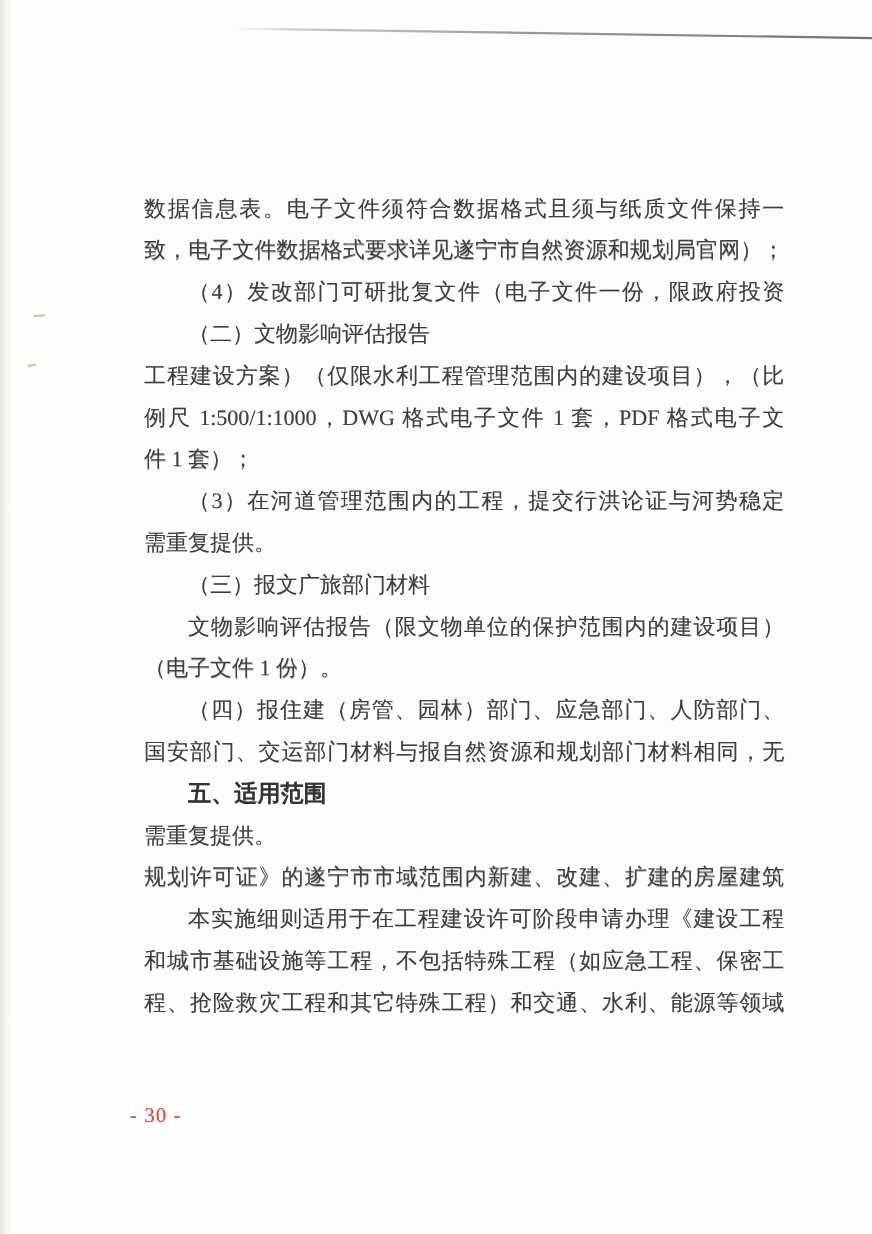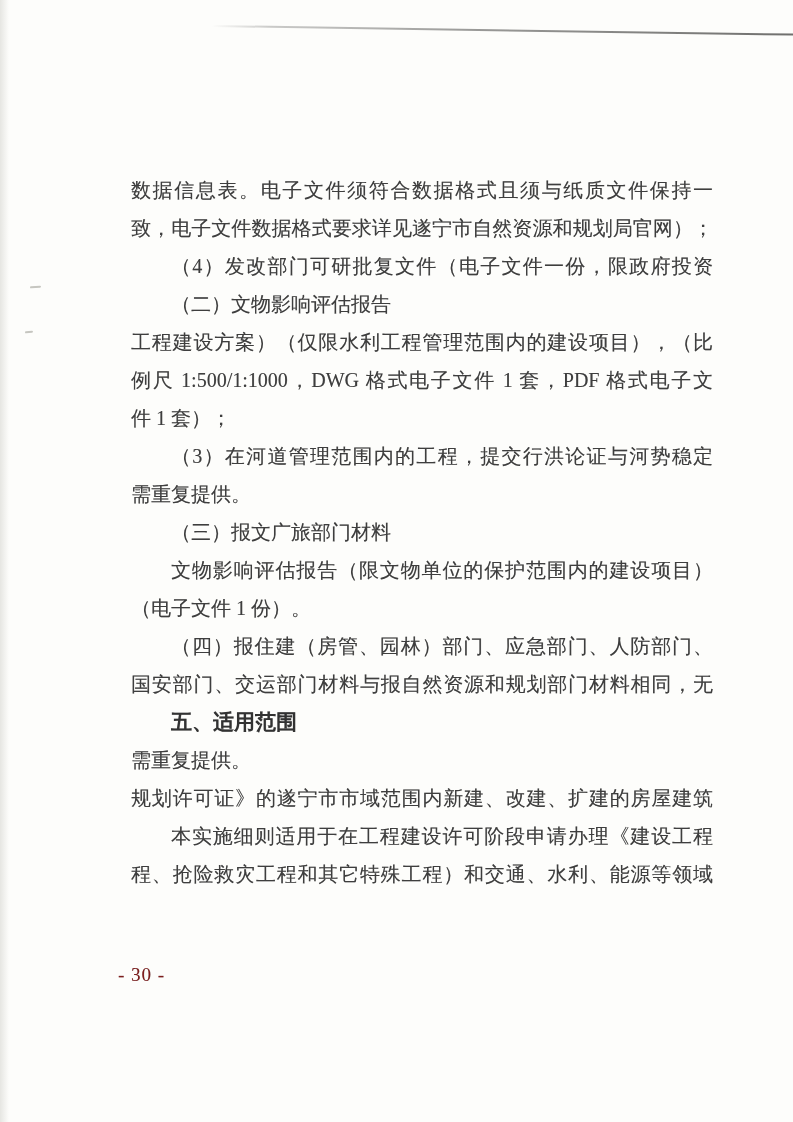--- a/index.html
+++ b/index.html
@@ -72,26 +72,26 @@
   .line.heading {
     font-family: "Liberation Sans", "DejaVu Sans", sans-serif;
     font-weight: 700;
     font-size: 21px;
     color: #323232;
   }
 
   .page-number {
     position: absolute;
     left: 118px;
-    top: 960px;
+    top: 1000px;
     height: 30px;
     line-height: 30px;
     font-size: 19px;
     letter-spacing: 1px;
-    color: #7f1d1d;
+    color: #ef4444;
     text-shadow: 0.2px 0.2px 0.4px rgba(80,80,80,0.45);
   }
 </style>
 </head>
 <body>
 
 <div class="page">
   <div class="edge-shade"></div>
   <div class="scan-line"></div>
   <div class="speck speck-1"></div>
@@ -109,17 +109,18 @@
       <div class="line">需重复提供。</div>
       <div class="line indent">（三）报文广旅部门材料</div>
       <div class="line indent justify">文物影响评估报告（限文物单位的保护范围内的建设项目）</div>
       <div class="line">（电子文件 1 份）。</div>
       <div class="line indent justify">（四）报住建（房管、园林）部门、应急部门、人防部门、</div>
       <div class="line justify">国安部门、交运部门材料与报自然资源和规划部门材料相同，无</div>
       <div class="line indent heading">五、适用范围</div>
       <div class="line">需重复提供。</div>
       <div class="line justify">规划许可证》的遂宁市市域范围内新建、改建、扩建的房屋建筑</div>
       <div class="line indent justify">本实施细则适用于在工程建设许可阶段申请办理《建设工程</div>
+      <div class="line justify">和城市基础设施等工程，不包括特殊工程（如应急工程、保密工</div>
       <div class="line justify">程、抢险救灾工程和其它特殊工程）和交通、水利、能源等领域</div>
     </div>
 
   <div class="page-number">- 30 -</div>
 </div>
 
 </body></html>

